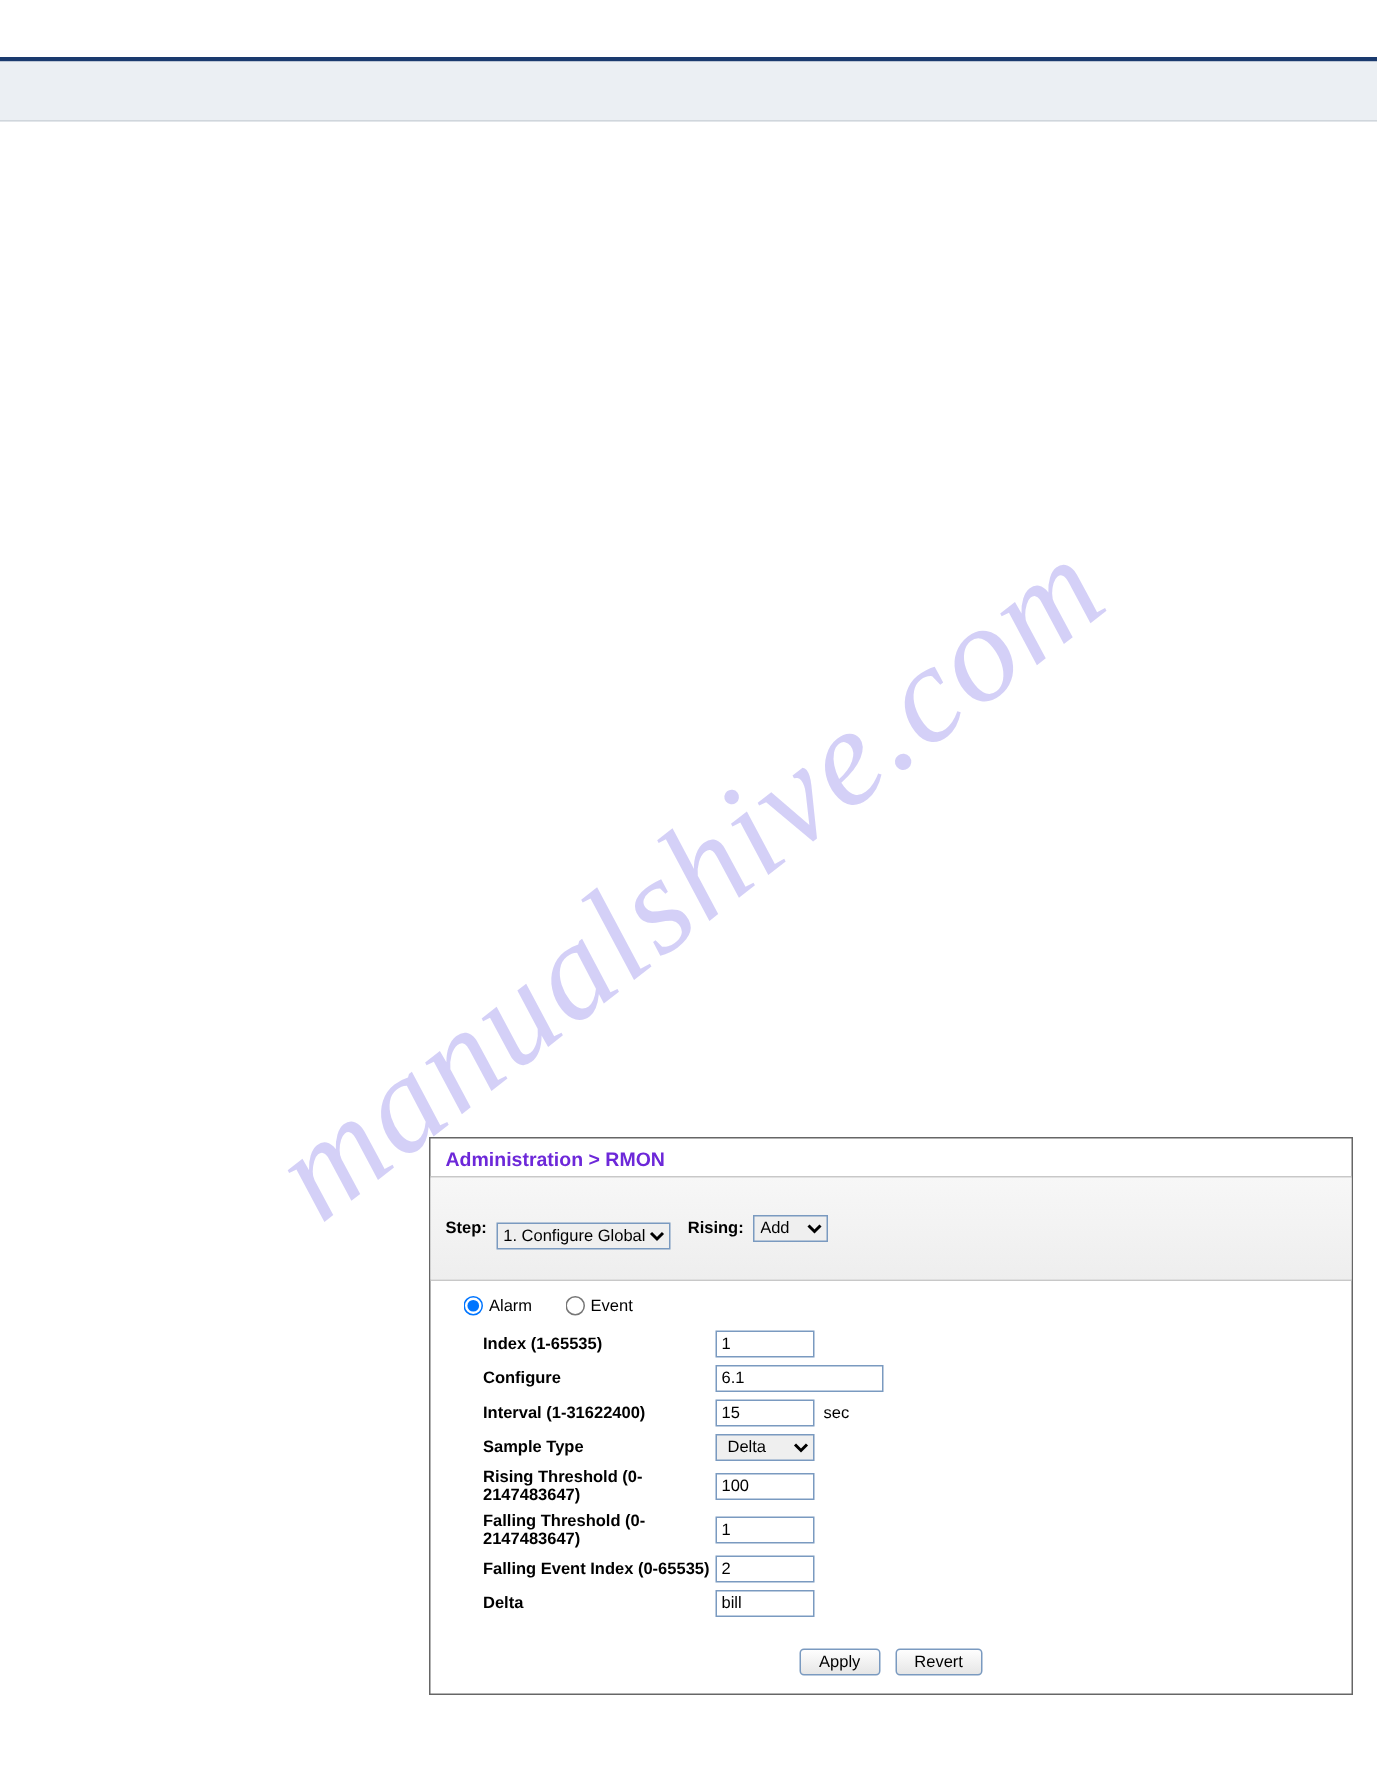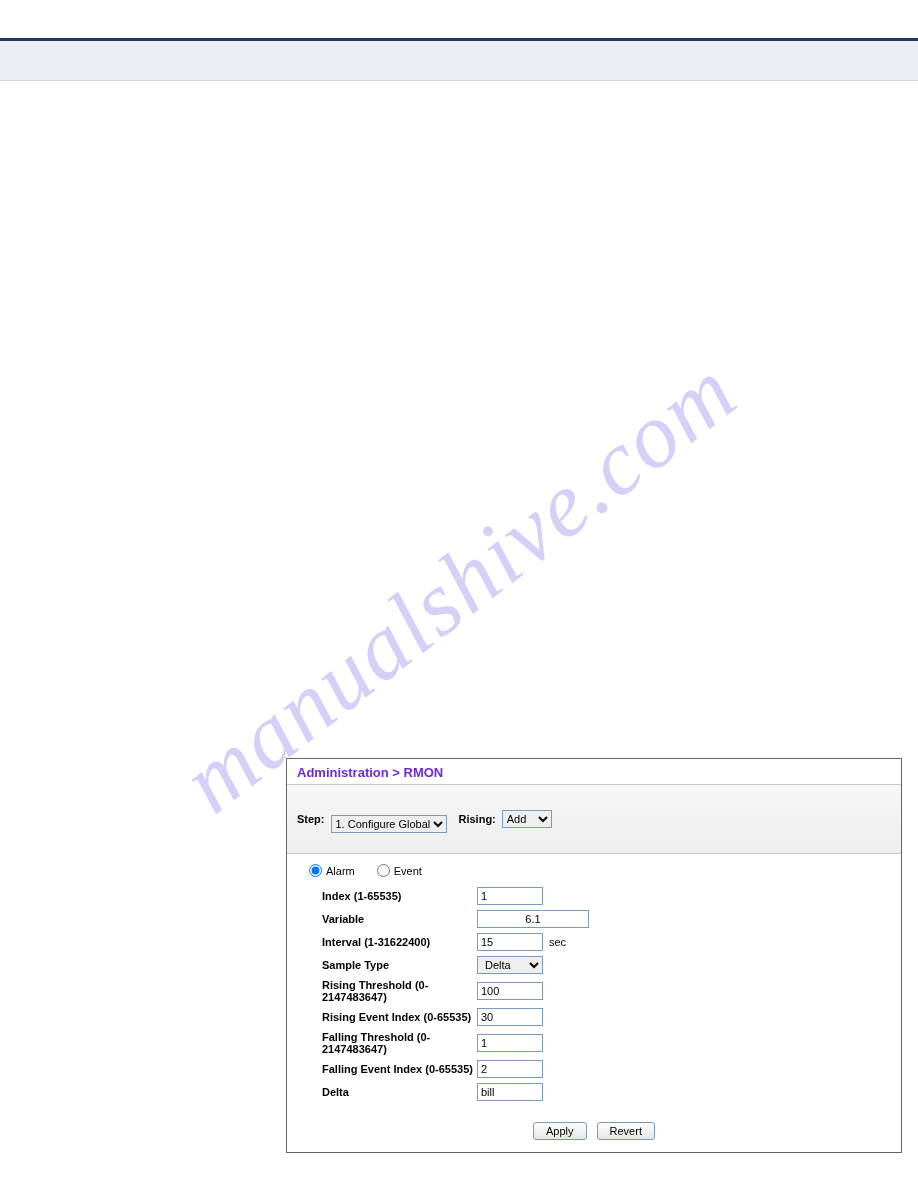--- a/index.html
+++ b/index.html
@@ -87,21 +87,21 @@
     padding-left: 13px;
   }
   .form-row input[type="text"],
   .form-row select {
     height: 18px;
     font-size: 11px;
     border: 1px solid #7a9ac0;
     padding: 0 3px;
   }
   .w60 { width: 66px; }
-  .w100 { width: 112px; text-align: center; }
+  .w100 { width: 112px; }
   .form-row .suffix { margin-left: 6px; }
   .btn-row {
     display: flex;
     justify-content: center;
     gap: 10px;
     padding: 10px 0 12px;
   }
   .btn {
     font-size: 11px;
     padding: 2px 12px;
@@ -143,41 +143,37 @@
       <span>Event</span>
     </label>
   </div>
 
   <div class="form-body">
     <div class="form-row">
       <span class="lbl">Index (1-65535)</span>
       <input type="text" class="w60" value="1" style="">
     </div>
     <div class="form-row">
-      <span class="lbl">Variable</span>
+      <span class="lbl">Configure</span>
       <input type="text" class="w100" value="6.1" style="">
     </div>
     <div class="form-row">
       <span class="lbl">Interval (1-31622400)</span>
       <input type="text" class="w60" value="15" style="">
       <span class="suffix">sec</span>
     </div>
     <div class="form-row">
       <span class="lbl">Sample Type</span>
       <select class="w60">
         <option>Delta</option>
       </select>
     </div>
     <div class="form-row">
       <span class="lbl">Rising Threshold (0-2147483647)</span>
       <input type="text" class="w60" value="100" style="">
-    </div>
-    <div class="form-row">
-      <span class="lbl">Rising Event Index (0-65535)</span>
-      <input type="text" class="w60" value="30" style="">
     </div>
     <div class="form-row">
       <span class="lbl">Falling Threshold (0-2147483647)</span>
       <input type="text" class="w60" value="1" style="">
     </div>
     <div class="form-row">
       <span class="lbl">Falling Event Index (0-65535)</span>
       <input type="text" class="w60" value="2" style="">
     </div>
     <div class="form-row">

